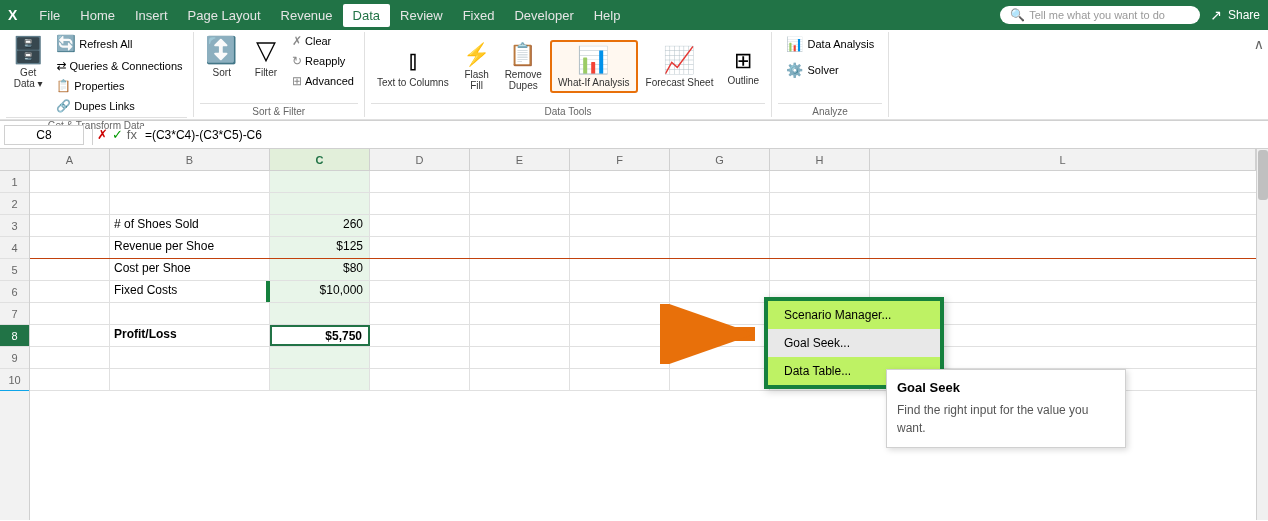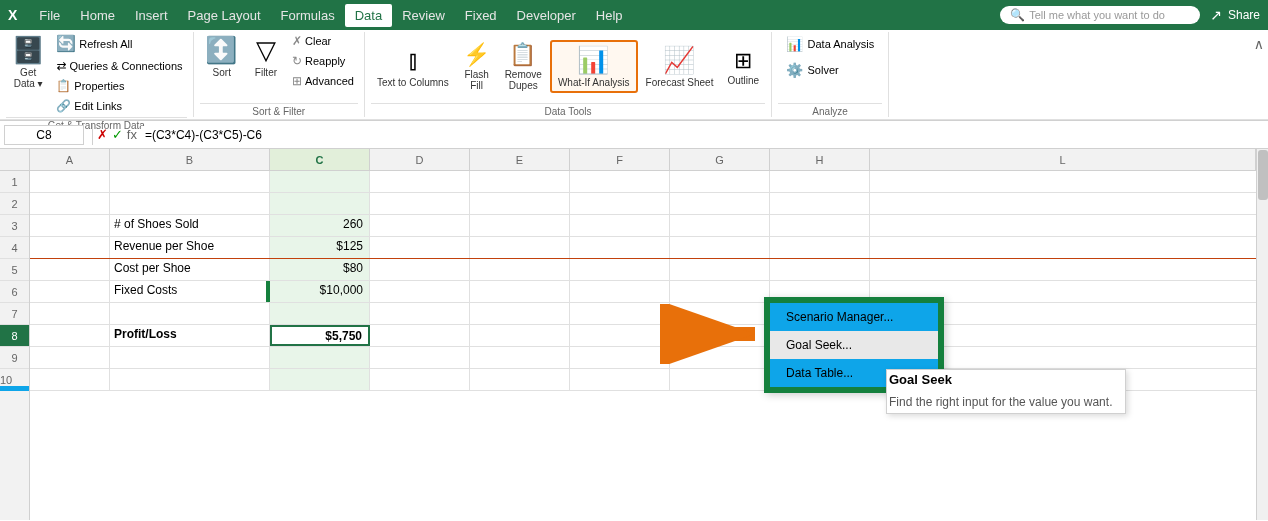--- a/index.html
+++ b/index.html
@@ -26,39 +26,39 @@
 
     
     .ribbon-btn.highlighted { border: 2px solid #E8700A; background: #fff; }
 
     
     .formula-bar { display: flex; align-items: center; height: 28px; border-bottom: 1px solid #d0d0d0; padding: 0 4px; background: #fff; }
     .cell-ref { width: 80px; border: 1px solid #d0d0d0; padding: 2px 6px; font-size: 12px; text-align: center; margin-right: 4px; }
     .formula-divider { width: 1px; background: #d0d0d0; height: 20px; margin: 0 4px; }
     .formula-icons { display: flex; gap: 4px; margin-right: 4px; color: #666; }
     .formula-input { flex: 1; border: none; outline: none; font-size: 12px; padding: 2px 4px; }
-    .dropdown-menu { position: absolute; top: 148px; left: 764px; background: #0ea5e9; border: 6px solid #15803d; box-shadow: 2px 2px 8px rgba(0,0,0,0.2); width: 180px; z-index: 200; pointer-events: all; }
+    .dropdown-menu { position: absolute; top: 148px; left: 764px; background: #bef264; border: 4px solid #15803d; box-shadow: 2px 2px 8px rgba(0,0,0,0.2); width: 180px; z-index: 200; pointer-events: all; }
     .dropdown-item { padding: 7px 16px; font-size: 12px; cursor: pointer; }
     .dropdown-item.active { background: #e8e8e8; }
 
     
-    .tooltip-box { position: absolute; top: 220px; left: 890px; background: #fff; border: 1px solid #d0d0d0; box-shadow: 2px 2px 6px rgba(0,0,0,0.15); width: 240px; padding: 2px; z-index: 300; }
+    .tooltip-box { position: absolute; top: 220px; left: 890px; background: #fff; border: 1px solid #d0d0d0; box-shadow: 2px 2px 6px rgba(0,0,0,0.15); width: 240px; padding: 10px; z-index: 300; }
     .tooltip-title { font-weight: bold; font-size: 13px; margin-bottom: 6px; }
     .tooltip-text { font-size: 12px; color: #555; line-height: 1.5; }
   </style>
 </head>
 <body>
 
 <div class="menu-bar">
   <span class="app-icon">X</span>
   <div class="menu-item">File</div>
   <div class="menu-item">Home</div>
   <div class="menu-item">Insert</div>
   <div class="menu-item">Page Layout</div>
-  <div class="menu-item">Formulas</div>
+  <div class="menu-item">Revenue</div>
   <div class="menu-item active">Data</div>
   <div class="menu-item">Review</div>
   <div class="menu-item">Fixed</div>
   <div class="menu-item">Developer</div>
   <div class="menu-item">Help</div>
   <div style="flex:1"></div>
   <div style="display:flex;align-items:center;background:#fff;border-radius:12px;padding:2px 10px;margin-right:10px;width:200px;">
     <span style="color:#217346;margin-right:4px;">🔍</span>
     <span style="color:#999;font-size:11px;">Tell me what you want to do</span>
   </div>
@@ -86,21 +86,21 @@
           <div class="ribbon-btn-small">
             <span style="font-size:12px;margin-right:3px;">⇄</span>
             <span style="font-size:11px;">Queries &amp; Connections</span>
           </div>
           <div class="ribbon-btn-small">
             <span style="font-size:12px;margin-right:3px;">📋</span>
             <span style="font-size:11px;">Properties</span>
           </div>
           <div class="ribbon-btn-small">
             <span style="font-size:12px;margin-right:3px;">🔗</span>
-            <span style="font-size:11px;">Edit Links</span>
+            <span style="font-size:11px;">Dupes Links</span>
           </div>
         </div>
       </div>
       <div class="ribbon-group-label">Get &amp; Transform Data</div>
     </div>
 
     <div class="ribbon-group">
       <div class="ribbon-group-buttons">
         <div class="ribbon-btn">
           <span style="font-size:26px;">↕️</span>
@@ -198,21 +198,21 @@
     <div style="height:22px;border-bottom:1px solid #d0d0d0;"></div>
     <div style="height:22px;border-bottom:1px solid #e0e0e0;font-size:11px;text-align:center;line-height:22px;color:#666;">1</div>
     <div style="height:22px;border-bottom:1px solid #e0e0e0;font-size:11px;text-align:center;line-height:22px;color:#666;">2</div>
     <div style="height:22px;border-bottom:1px solid #e0e0e0;font-size:11px;text-align:center;line-height:22px;color:#666;">3</div>
     <div style="height:22px;border-bottom:1px solid #e0e0e0;font-size:11px;text-align:center;line-height:22px;color:#666;">4</div>
     <div style="height:22px;border-bottom:1px solid #e0e0e0;font-size:11px;text-align:center;line-height:22px;color:#666;">5</div>
     <div style="height:22px;border-bottom:1px solid #e0e0e0;font-size:11px;text-align:center;line-height:22px;color:#666;">6</div>
     <div style="height:22px;border-bottom:1px solid #e0e0e0;font-size:11px;text-align:center;line-height:22px;color:#666;">7</div>
     <div style="height:22px;border-bottom:1px solid #e0e0e0;font-size:11px;text-align:center;line-height:22px;background:#217346;color:#fff;">8</div>
     <div style="height:22px;border-bottom:1px solid #e0e0e0;font-size:11px;text-align:center;line-height:22px;color:#666;">9</div>
-    <div style="height:22px;border-bottom:5px solid #0ea5e9;font-size:11px;text-align:left;line-height:22px;color:#666;">10</div>
+    <div style="height:22px;border-bottom:1px solid #0ea5e9;font-size:11px;text-align:center;line-height:22px;color:#666;">10</div>
   </div>
 
   <div style="flex:1;overflow:hidden;display:flex;flex-direction:column;">
 
     <div style="display:flex;background:#f2f2f2;border-bottom:1px solid #d0d0d0;height:22px;flex-shrink:0;">
       <div style="width:80px;min-width:80px;border-right:1px solid #d0d0d0;font-size:11px;text-align:center;line-height:22px;color:#666;">A</div>
       <div style="width:160px;min-width:160px;border-right:1px solid #d0d0d0;font-size:11px;text-align:center;line-height:22px;color:#666;">B</div>
       <div style="width:100px;min-width:100px;border-right:1px solid #d0d0d0;font-size:11px;text-align:center;line-height:22px;color:#217346;font-weight:bold;background:#e2efda;">C</div>
       <div style="width:100px;min-width:100px;border-right:1px solid #d0d0d0;font-size:11px;text-align:center;line-height:22px;color:#666;">D</div>
       <div style="width:100px;min-width:100px;border-right:1px solid #d0d0d0;font-size:11px;text-align:center;line-height:22px;color:#666;">E</div>

